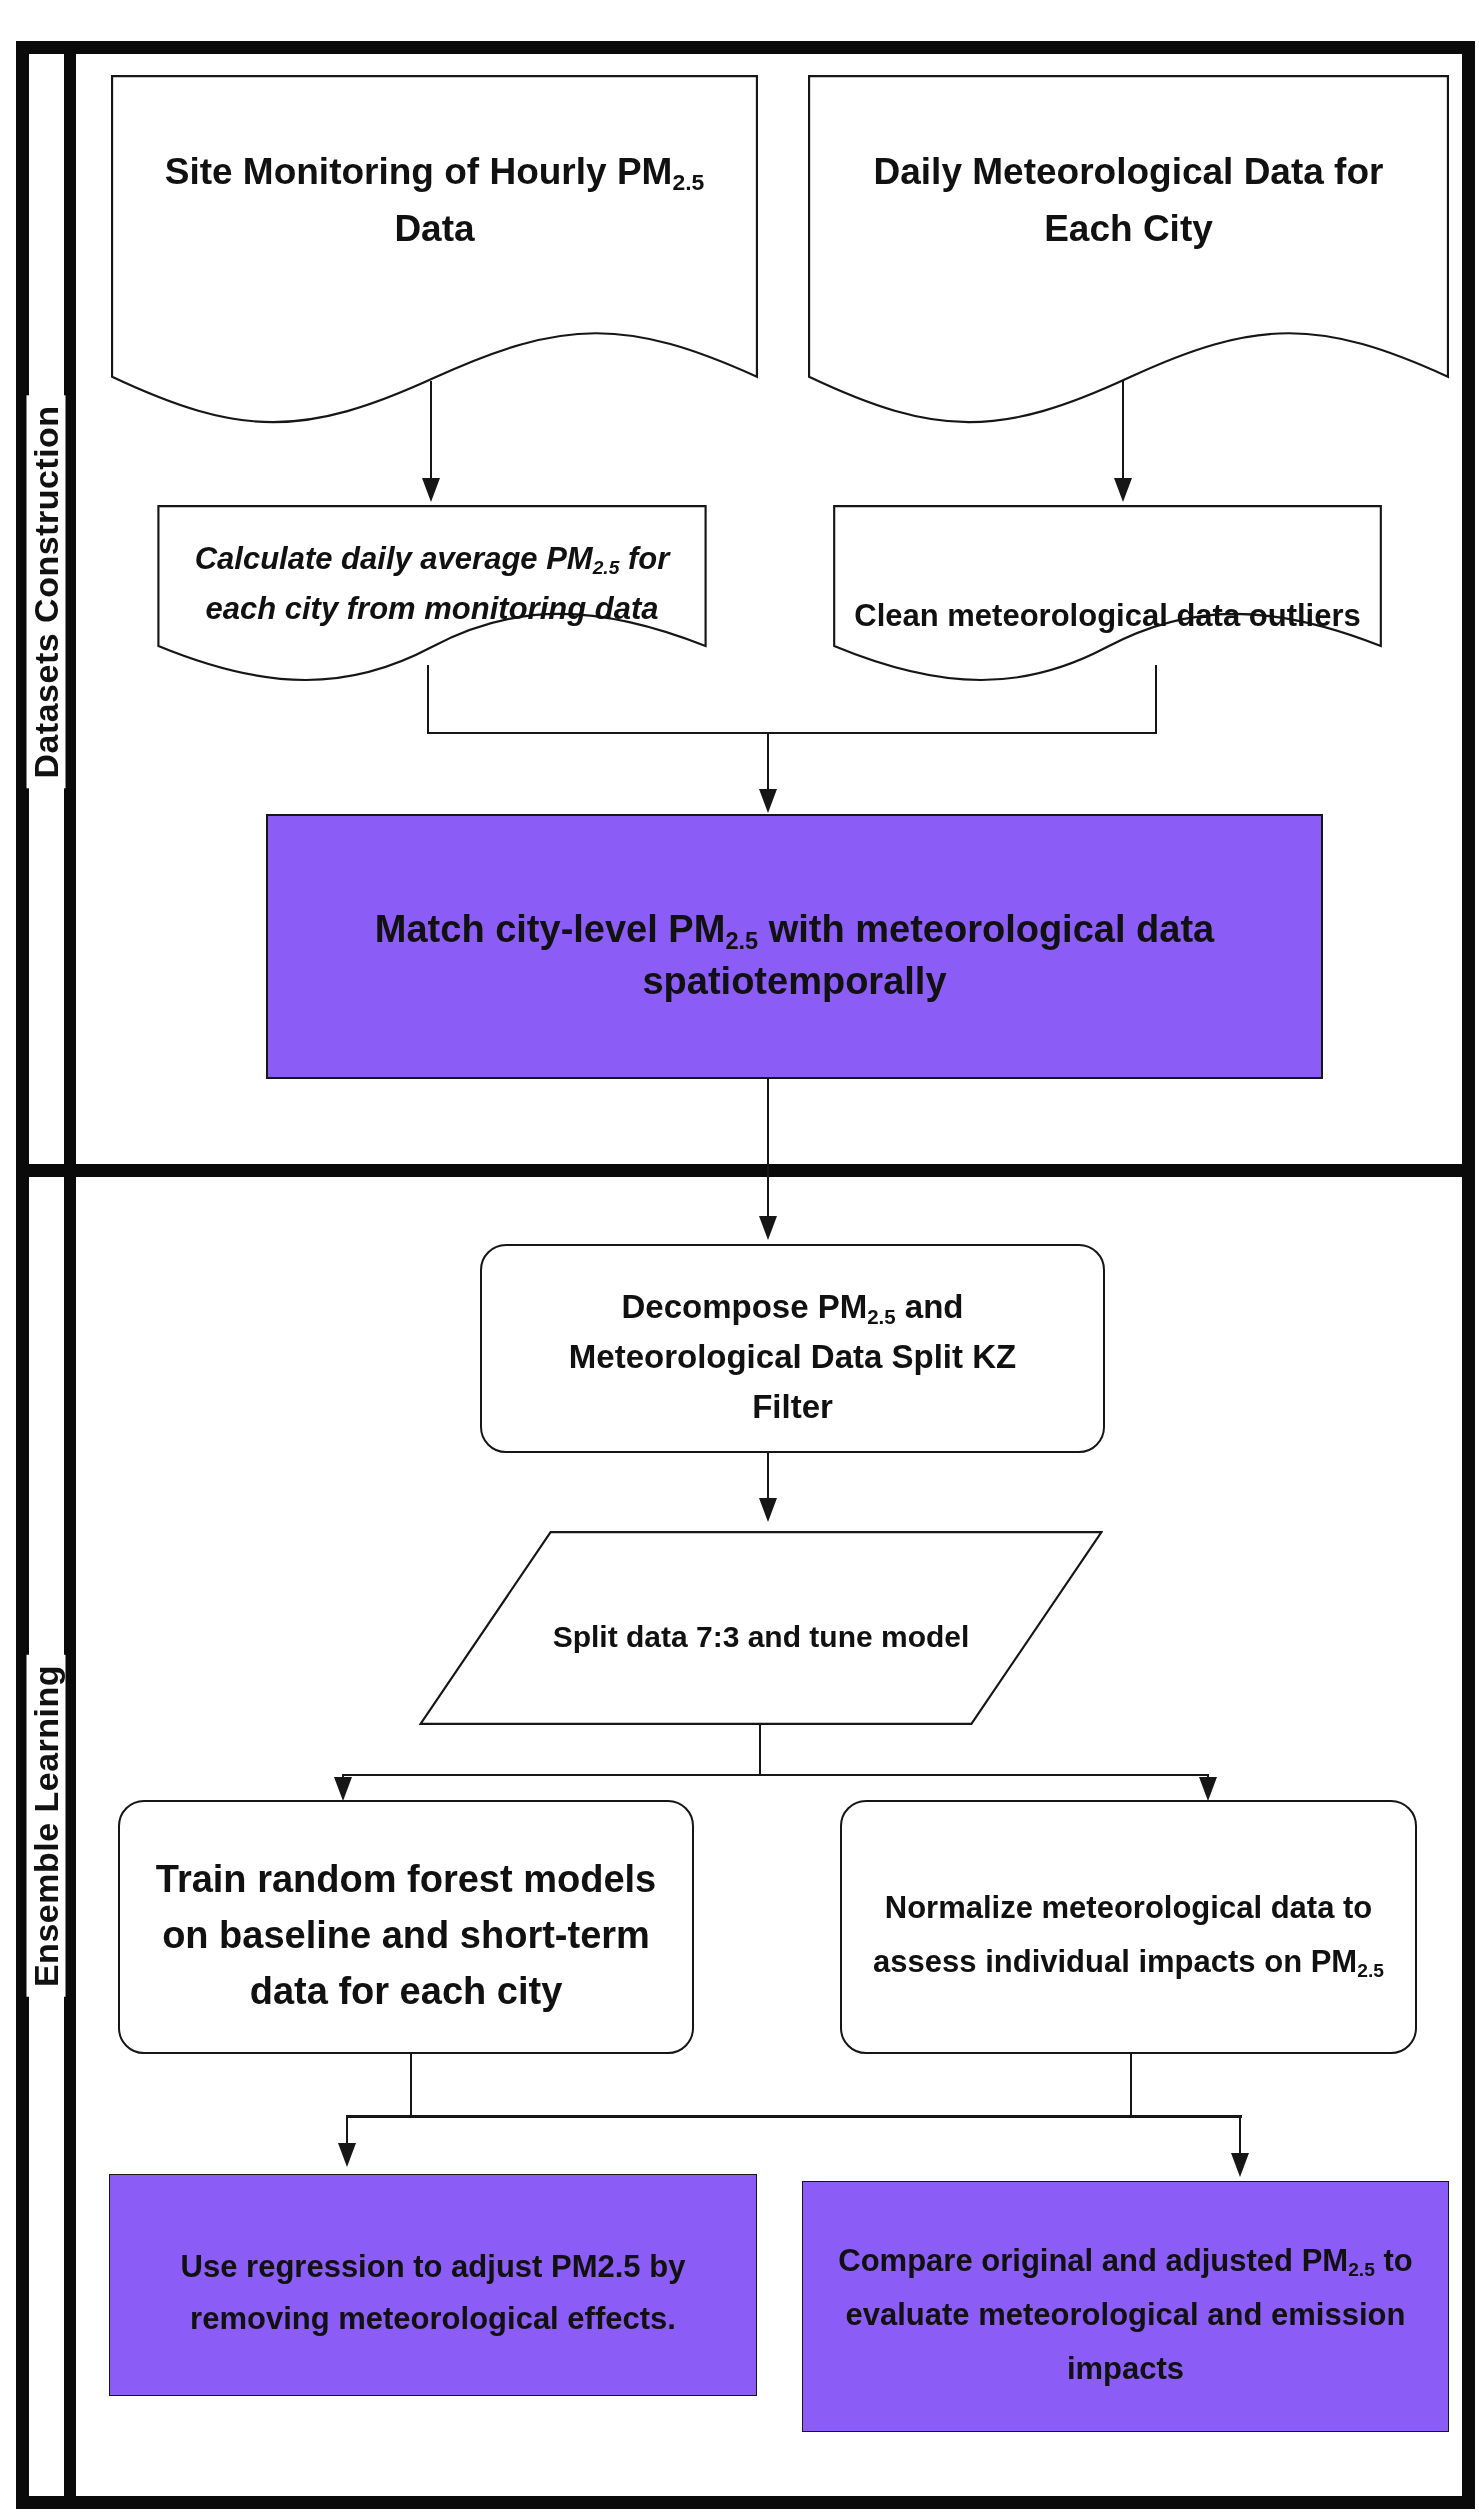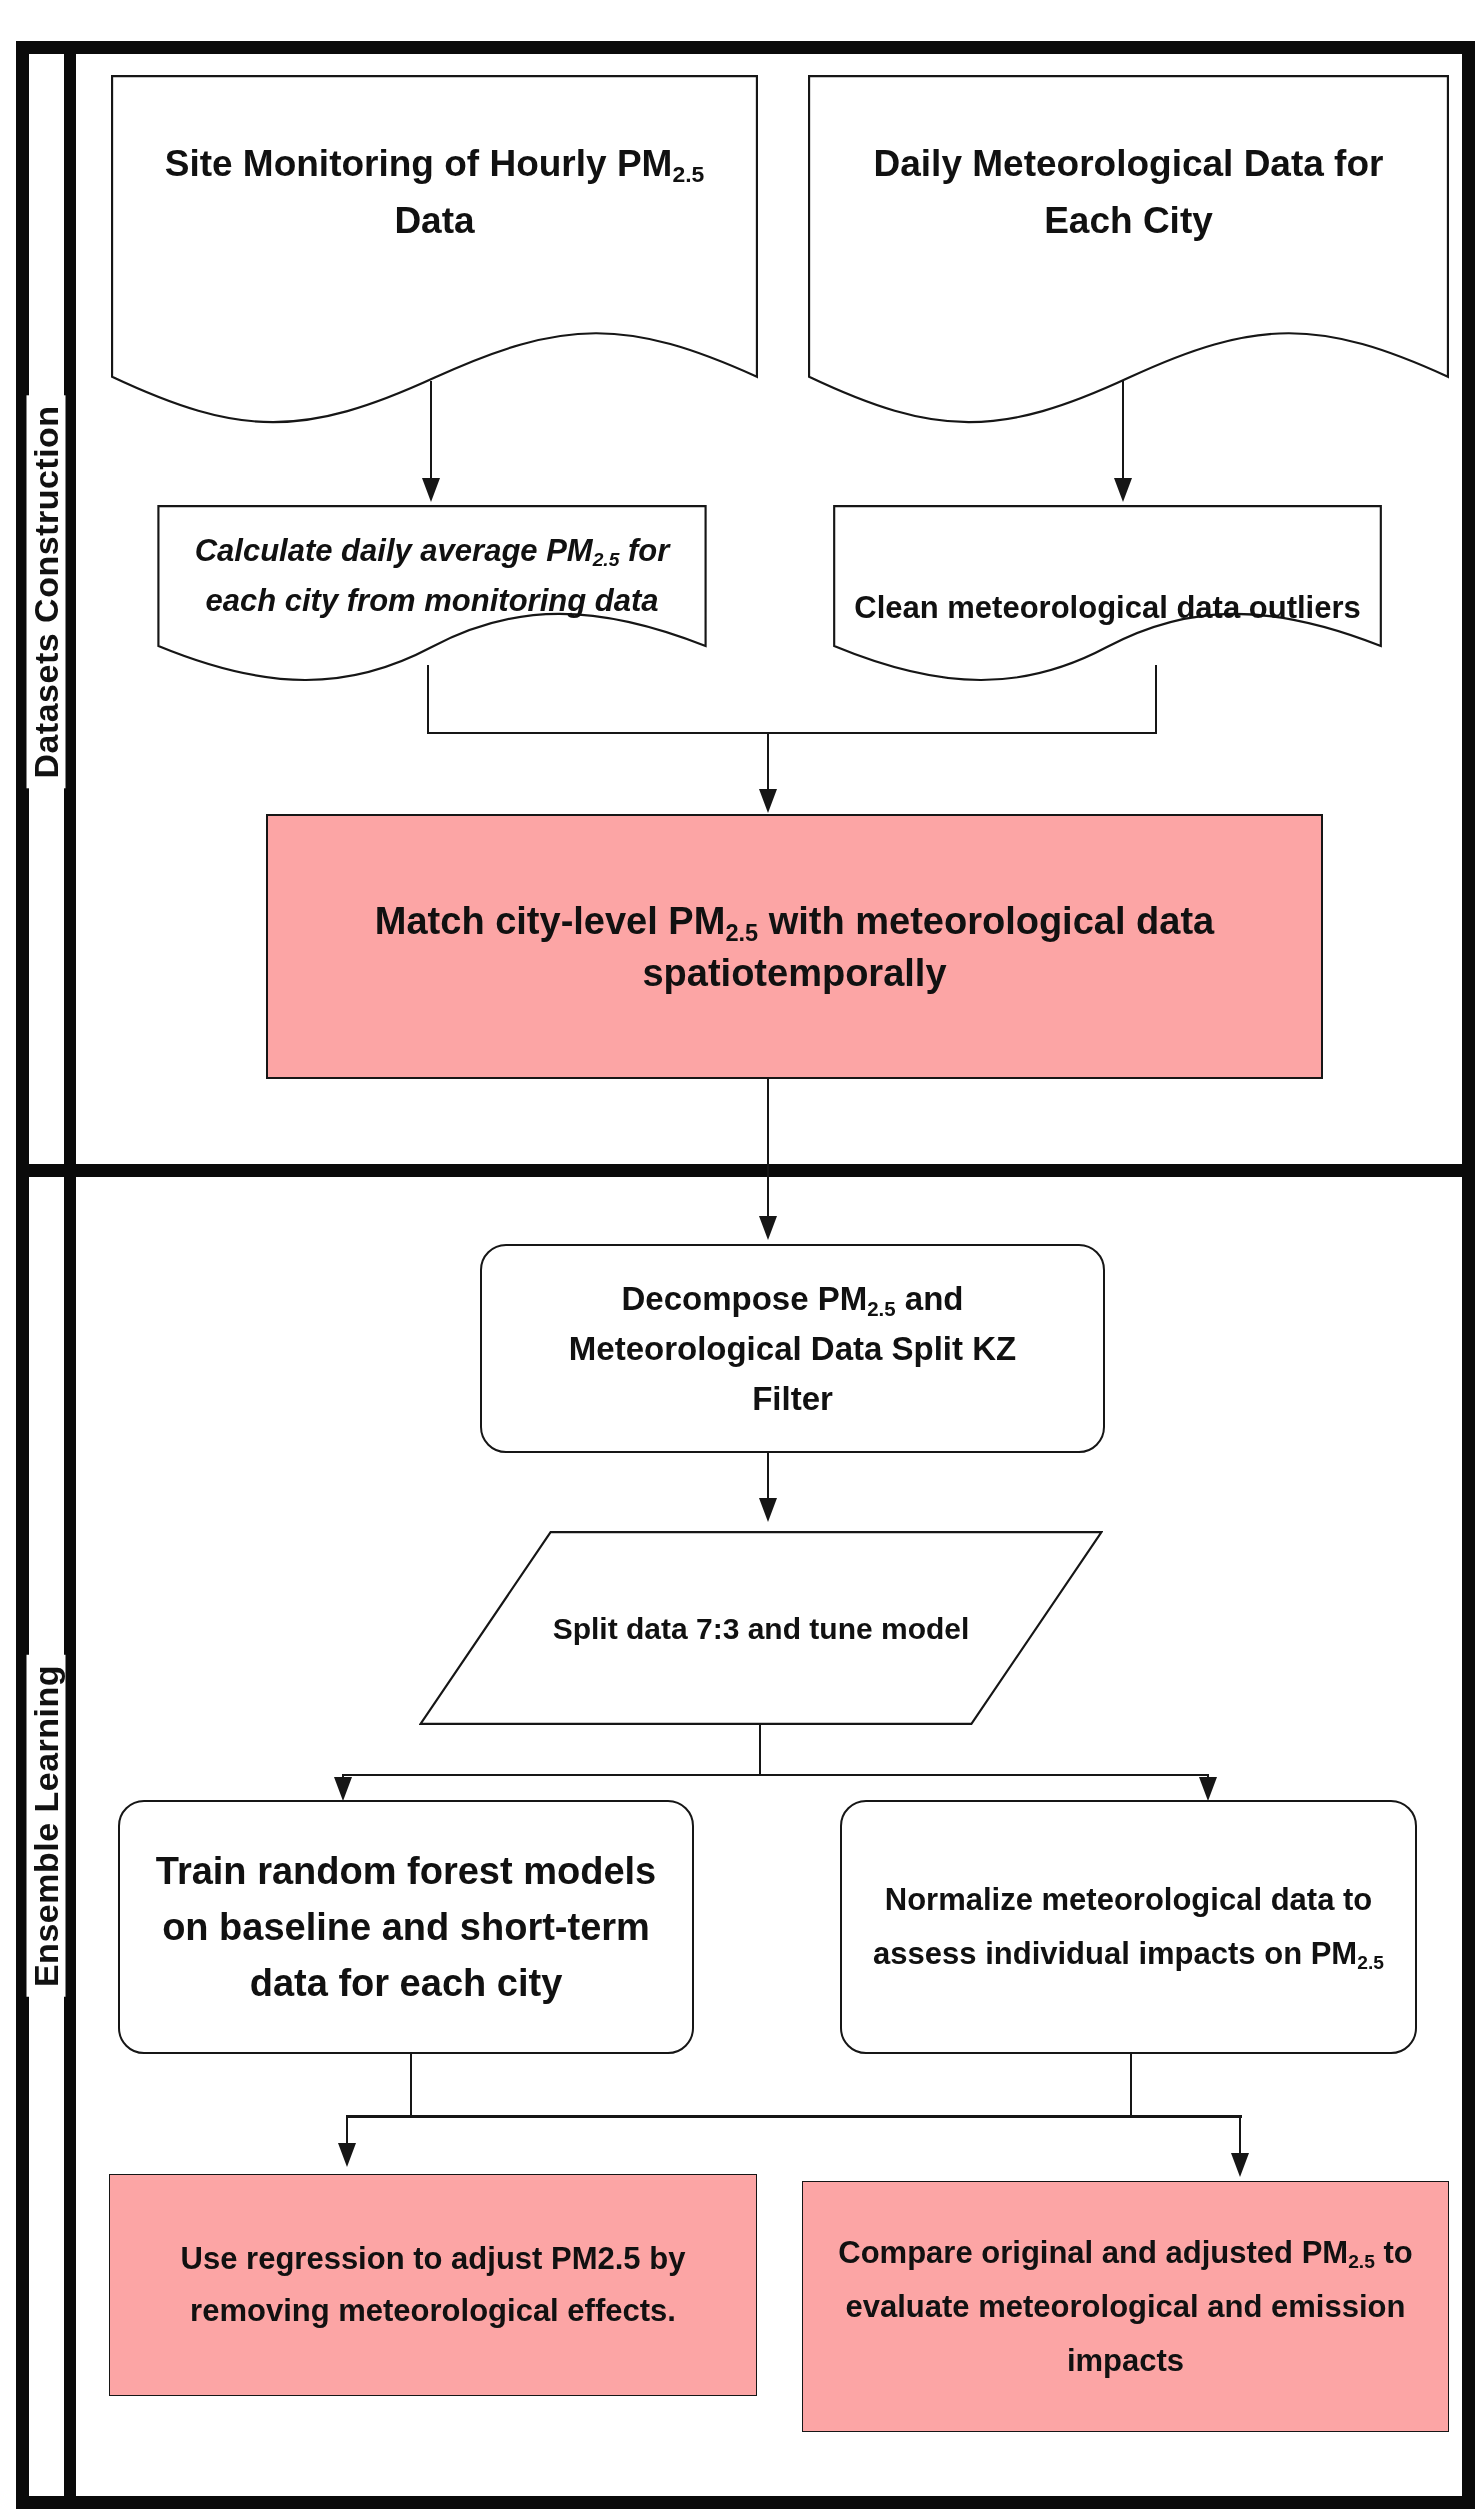--- a/index.html
+++ b/index.html
@@ -14,26 +14,26 @@
   .label-divider{left:64px;top:41px;width:12px;height:2468px;background:#0a0a0a;}
   .section-divider{left:16px;top:1164px;width:1459px;height:13px;background:#0a0a0a;}
   .side-label{
     transform:translate(-50%,-50%) rotate(-90deg);white-space:nowrap;
     font-size:34px;letter-spacing:0.5px;background:#fff;padding:0 9.7px;
   }
   
   .node{box-sizing:border-box;}
   .node svg{position:absolute;left:0;top:0;}
   .ntext{
-    position:absolute;left:0;top:0;width:100%;height:100%;
+    position:absolute;left:0;top:8px;width:100%;height:100%;
     text-align:center;box-sizing:border-box;
   }
   .ntext.flexc{display:flex;flex-direction:column;justify-content:center;align-items:center;}
   sub{font-size:0.62em;vertical-align:-0.28em;line-height:0;}
-  .rect{background:#fca5a5;border:2.2px solid #161616;box-sizing:border-box;}
+  .rect{background:#8b5cf6;border:2.2px solid #161616;box-sizing:border-box;}
   .round{background:#fff;border:2.2px solid #161616;border-radius:26px;box-sizing:border-box;}
   .vline{width:2.2px;background:#161616;}
   .hline{height:2.2px;background:#161616;}
   .arrowhead{
     width:0;height:0;
     border-left:9.2px solid transparent;border-right:9.2px solid transparent;
     border-top:24px solid #161616;
   }
 </style>
 </head>

